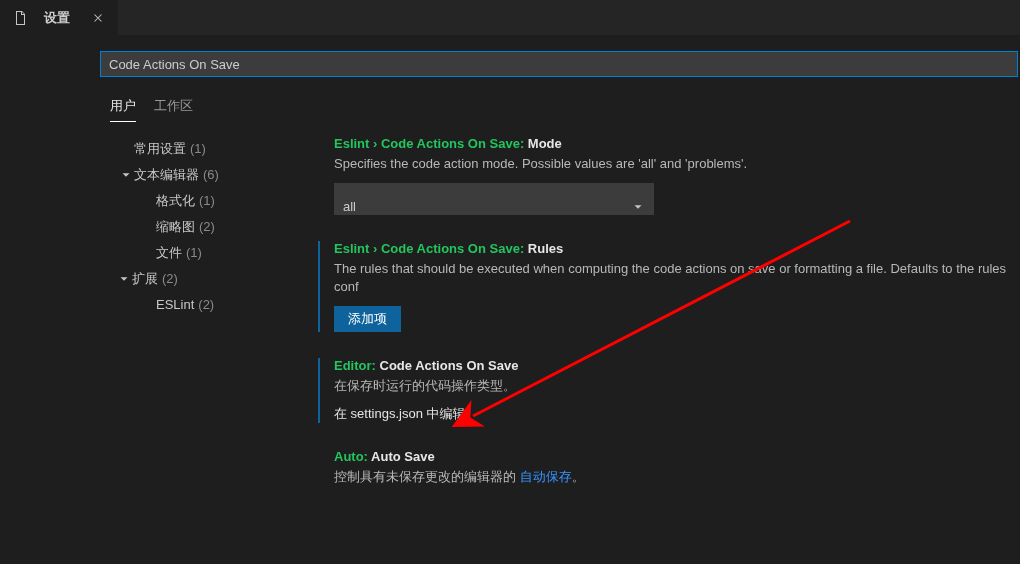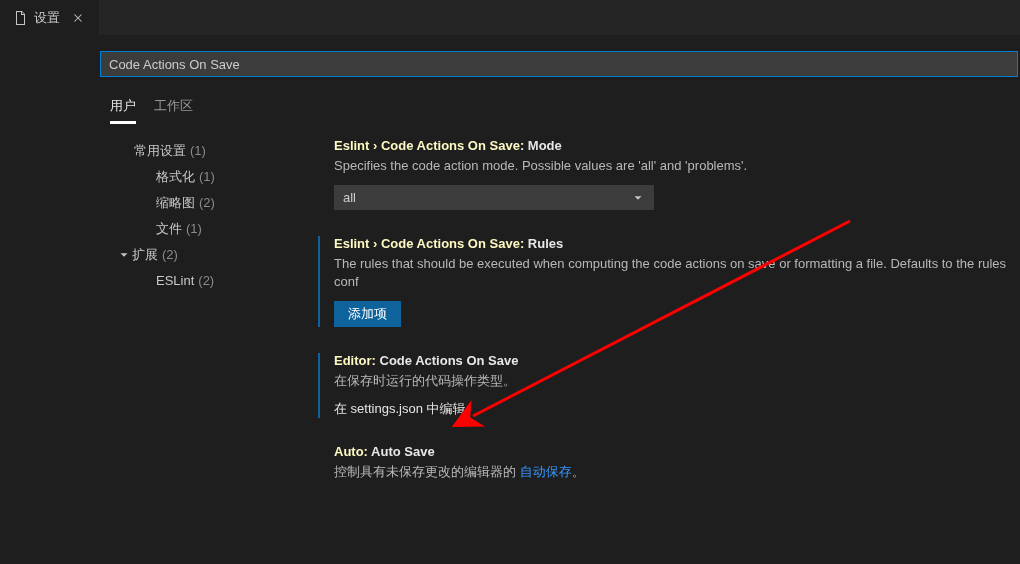--- a/index.html
+++ b/index.html
@@ -6,43 +6,43 @@
     body {
       width: 1020px; height: 564px; overflow: hidden;
       background: #1e1e1e; color: #cccccc;
       font-family: "Segoe UI", -apple-system, sans-serif; font-size: 13px;
       position: relative;
     }
     .tab-bar {
       height: 35px; background: #252526; display: flex; align-items: stretch;
     }
     .tab {
-      display: flex; align-items: center; gap: 6px;
+      display: flex; align-items: center; gap: 16px;
       padding: 0 12px; background: #1e1e1e;
-      border-right: 1px solid #252526; min-width: 100px; cursor: pointer;
+      border-right: 1px solid #252526; min-width: 100px; cursor: pointer; font-weight: bold;
     }
     .tab .file-icon { width: 16px; height: 16px; flex-shrink: 0;
       display: flex; align-items: center; justify-content: center; }
     .tab .close-icon { width: 16px; height: 16px; flex-shrink: 0;
       display: flex; align-items: center; justify-content: center;
       border-radius: 3px; margin-left: 4px; }
     .content { padding: 16px 0 0 0; }
     .search-box {
       margin: 0 0 0 100px; width: 918px; height: 26px;
       background: #3c3c3c; color: #cccccc;
       border: 1px solid #007fd4; padding: 0 8px; font-size: 13px;
       font-family: inherit; outline: none;
     }
     .scope-tabs {
       display: flex; gap: 0; margin: 14px 0 0 110px;
     }
     .scope-tab {
       padding: 6px 0; margin-right: 18px; cursor: pointer; color: #999;
     }
-    .scope-tab.active { color: #e7e7e7; border-bottom: 3px solid #ffffff; }
+    .scope-tab.active { color: #e7e7e7; border-bottom: 1px solid #ffffff; }
     .main { display: flex; margin-top: 4px; }
     .toc {
       width: 290px; padding: 10px 0 0 18px; flex-shrink: 0;
     }
     .toc-item {
       display: flex; align-items: center; padding: 2px 0 2px 0;
       cursor: pointer; color: #c8c8c8; line-height: 22px;
     }
     .toc-item .twisty {
       width: 16px; height: 16px; flex-shrink: 0;
@@ -53,27 +53,27 @@
     .toc-indent-0.no-tw { padding-left: 116px; }
     .toc-indent-1 { padding-left: 114px; }
     .toc-indent-1.exp { padding-left: 98px; }
     .toc-indent-2 { padding-left: 138px; }
     .settings { flex: 1; padding: 10px 0 0 28px; }
     .setting {
       margin-bottom: 26px; padding-left: 14px; border-left: 2px solid transparent;
     }
     .setting.modified { border-left-color: #0e639c; }
     .setting-title { font-size: 13px; font-weight: 600; color: #e7e7e7; margin-bottom: 4px; }
-    .setting-title .prefix { color: #fef9c3; font-weight: 600; }
+    .setting-title .prefix { color: #22c55e; font-weight: 600; }
     .setting-desc { color: #b8b8b8; margin-bottom: 10px; line-height: 18px; }
     .setting-desc a, .link { color: #3794ff; text-decoration: none; cursor: pointer; }
     .link { text-decoration: underline; color: #3794ff; font-family: Liberation Mono, monospace; }
     .select {
-      width: 320px; height: 25px; background: #3c3c3c; border: 1px solid #3c3c3c;
-      display: flex; align-items: center; justify-content: space-between;
+      width: 320px; height: 32px; background: #3c3c3c; border: 1px solid #3c3c3c;
+      display: flex; align-items: flex-end; justify-content: space-between;
       padding: 0 8px; cursor: pointer; color: #cccccc;
     }
     .select .chev { display: inline-flex; }
     .btn-primary {
       background: #0e639c; color: #ffffff; border: none; padding: 4px 14px;
       font-size: 13px; cursor: pointer; font-family: Liberation Mono, monospace;
     }
     .edit-link { color: #e5e5e5; cursor: pointer; }
     svg.arrow { position: absolute; top: 0; left: 0; pointer-events: none; }
   </style>
@@ -102,20 +102,29 @@
     <div class="scope-tab active">用户</div>
     <div class="scope-tab">工作区</div>
   </div>
 
   <div class="main">
     <div class="toc">
       <div class="toc-item toc-indent-0 no-tw">
         <span>常用设置</span>
         <span class="count">(1)</span>
       </div>
+      <div class="toc-item toc-indent-0">
+        <span class="twisty">
+          <svg width="14" height="14" viewBox="0 0 16 16">
+              <path fill="#c5c5c5" d="M4 6l4 4 4-4H4z"></path>
+            </svg>
+        </span>
+        <span>文本编辑器</span>
+        <span class="count">(6)</span>
+      </div>
       <div class="toc-item toc-indent-2">
         <span>格式化</span>
         <span class="count">(1)</span>
       </div>
       <div class="toc-item toc-indent-2">
         <span>缩略图</span>
         <span class="count">(2)</span>
       </div>
       <div class="toc-item toc-indent-2">
         <span>文件</span>

